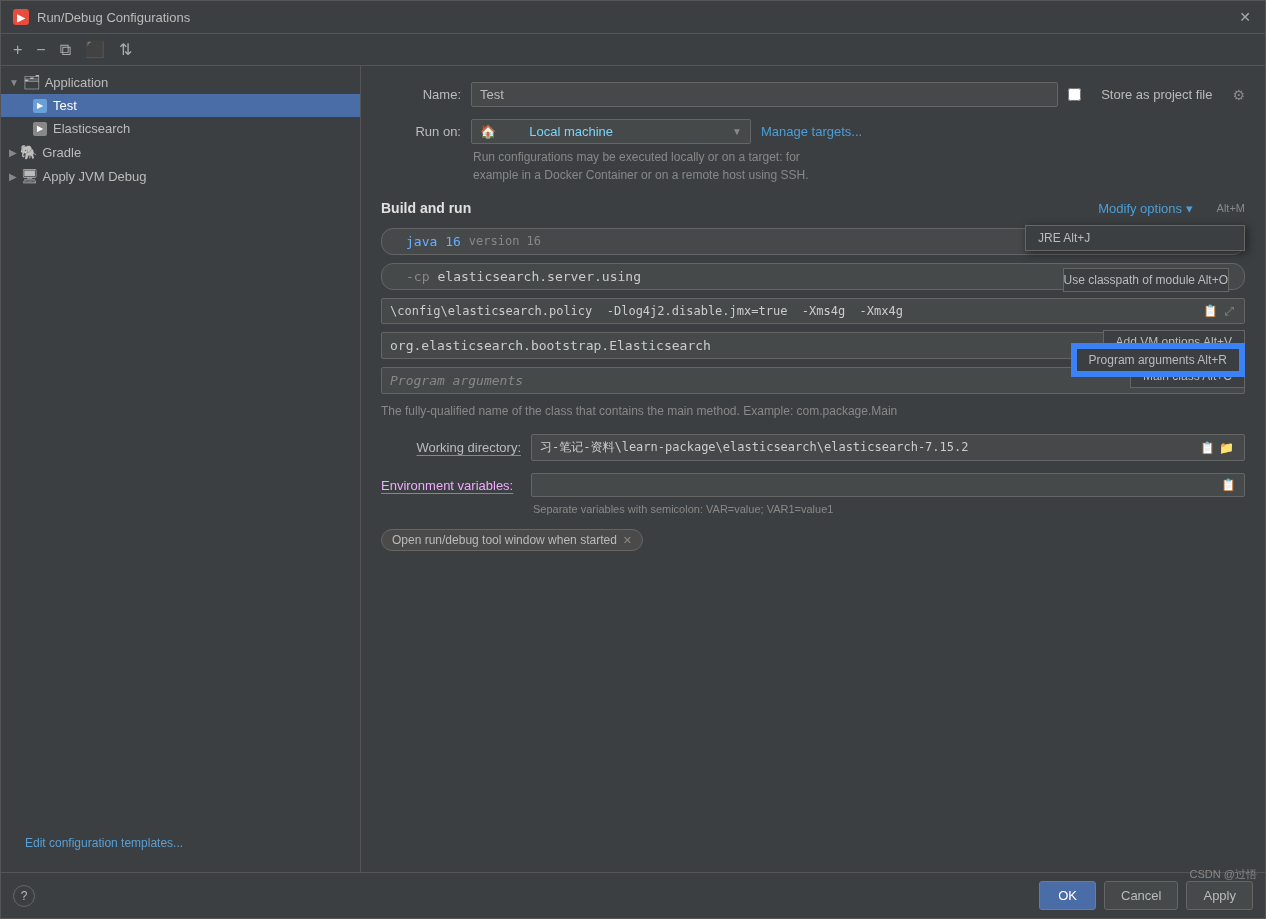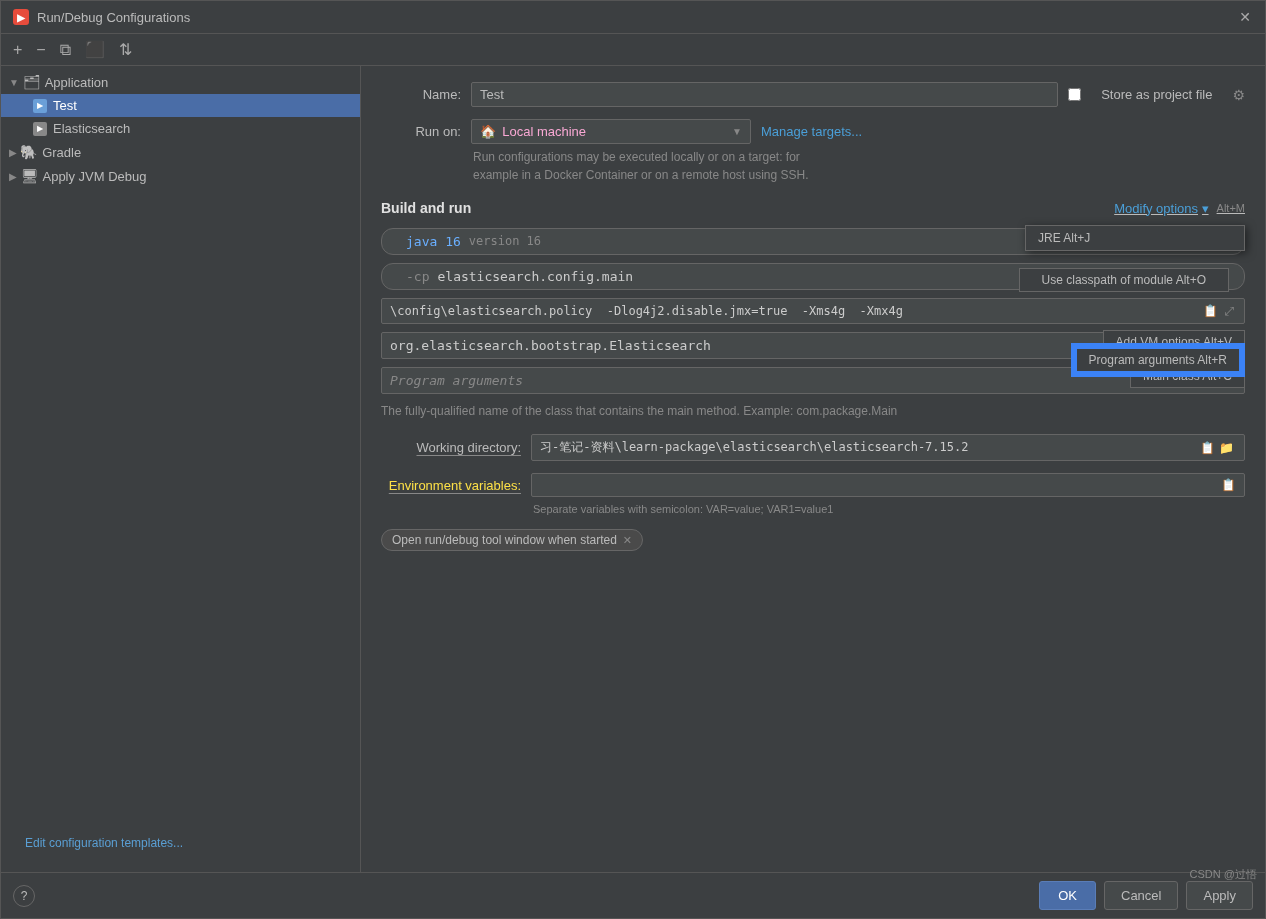--- a/index.html
+++ b/index.html
@@ -188,21 +188,21 @@
       align-items: center;
       background: #45494a;
       border: 1px solid #656565;
       border-radius: 2px;
       padding: 4px 8px;
       cursor: pointer;
       gap: 6px;
       min-width: 280px;
     }
     .run-on-select .house-icon { color: #7aadff; font-size: 13px; }
-    .run-on-select .text { color: #f9a8d4; flex: 1; font-size: 13px; }
+    .run-on-select .text { color: #7dd3fc; flex: 1; font-size: 13px; margin-left: 27px; }
     .run-on-select .arrow { color: #888; font-size: 10px; }
     .manage-targets {
       color: #4a9fd8;
       cursor: pointer;
       font-size: 13px;
       text-decoration: none;
     }
     .hint-text {
       color: #888;
       font-size: 12px;
@@ -217,23 +217,22 @@
       margin-bottom: 12px;
     }
     .section-title {
       color: #e0e0e0;
       font-weight: bold;
       font-size: 14px;
     }
     .modify-options {
       display: flex;
       align-items: center;
-      gap: 4px;
+      gap: 20px;
       position: relative;
-      text-decoration: underline;
     }
     .modify-options-btn {
       color: #4a9fd8;
       cursor: pointer;
       font-size: 13px;
       background: none;
       border: none;
       display: flex;
       align-items: center;
       gap: 4px;
@@ -358,23 +357,22 @@
       border-radius: 2px;
     }
     .wd-field .wd-text { flex: 1; }
     .env-row {
       display: flex;
       align-items: center;
       margin-bottom: 6px;
       gap: 10px;
     }
     .env-label {
-      color: #fde047;
+      color: #f0abfc;
       width: 140px;
-      text-align: right;
       flex-shrink: 0;
     }
     .env-label.underline {
       text-decoration: underline;
       text-decoration-color: #888;
       text-underline-offset: 3px;
     }
     .env-field {
       flex: 1;
       background: #45494a;
@@ -474,21 +472,21 @@
       color: #888;
       font-size: 11px;
       text-align: right;
     }
     .classpath-tooltip {
       position: absolute;
       right: 16px;
       top: 40px;
       background: #3c3f41;
       border: 1px solid #666;
-      padding: 4px 22px;
+      padding: 4px 0;
       color: #bbb;
       font-size: 12px;
       white-space: nowrap;
       z-index: 100;
     }
     .build-run-section { position: relative; }
   </style>
 </head>
 <body>
 
@@ -608,21 +606,21 @@
           </div>
 
           <div class="classpath-tooltip">
             <span>Use classpath of module Alt+O</span>
           </div>
         </div>
 
         <div class="field-row">
           <div class="combo-field" style="font-family:monospace; color:#ccc;">
             <span style="color:#888;">-cp</span>
-            <span style="margin-left:8px;">elasticsearch.config.main</span>
+            <span style="margin-left:8px;">elasticsearch.server.using</span>
             <span class="arrow" style="margin-left:auto;">▼</span>
           </div>
         </div>
 
         <div class="field-row" style="position:relative;">
           <div class="text-field" style="font-family:monospace; font-size:12px; flex:1;">
             <span>\config\elasticsearch.policy &nbsp;-Dlog4j2.disable.jmx=true &nbsp;-Xms4g &nbsp;-Xmx4g</span>
             <div class="field-icons">
               <button class="field-icon-btn">📋</button>
               <button class="field-icon-btn">⤢</button>

